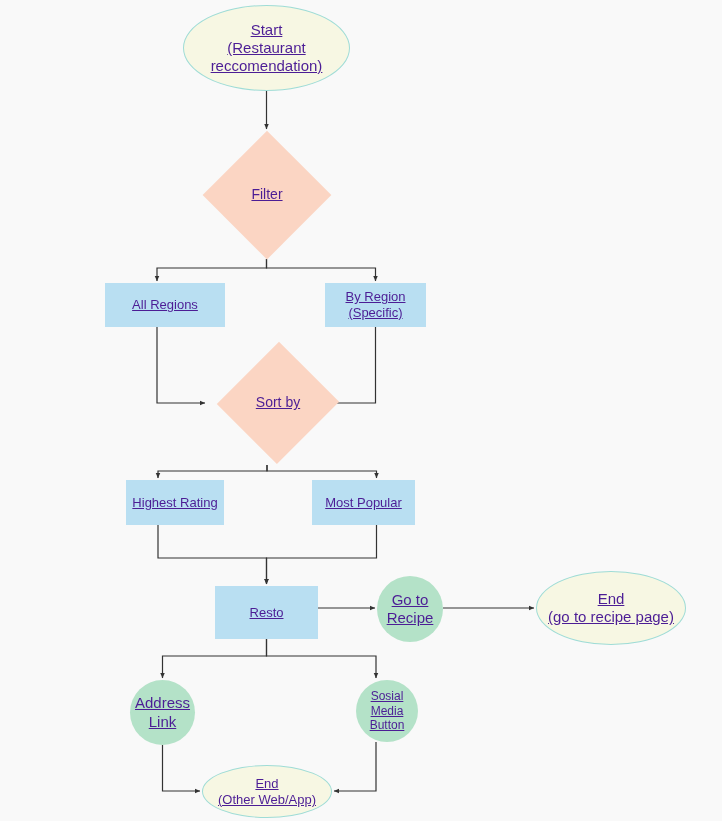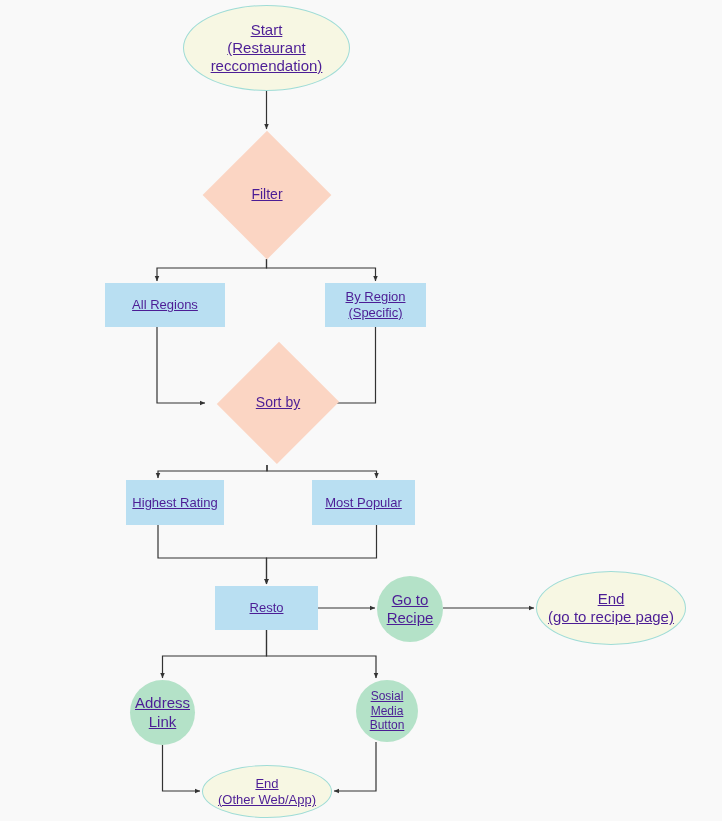--- a/index.html
+++ b/index.html
@@ -143,21 +143,21 @@
   </div>
 
   <div class="node node-process" style="left:106px; top:480px; width:98px; height:45px;margin-left:20px;">
     <span>Highest Rating</span>
   </div>
 
   <div class="node node-process" style="left:312px; top:480px; width:103px; height:45px;">
     <span>Most Popular</span>
   </div>
 
-  <div class="node node-process" style="left:215px; top:586px; width:103px; height:44px;">
+  <div class="node node-process" style="left:215px; top:586px; width:103px; height:53px;">
     <span>Resto</span>
   </div>
 
   <div class="node node-circle" style="left:377px; top:576px; width:66px; height:66px;">
     <span>Go to
 Recipe</span>
   </div>
 
   <div class="node node-terminator" style="left:536px; top:571px; width:150px; height:74px;">
     <span>End

